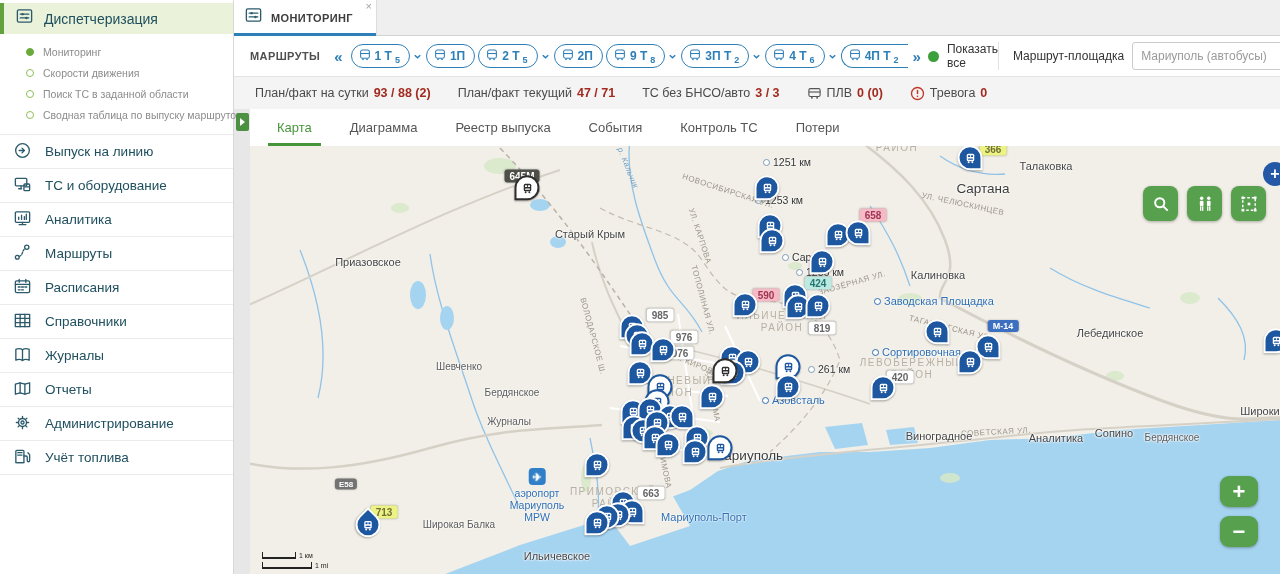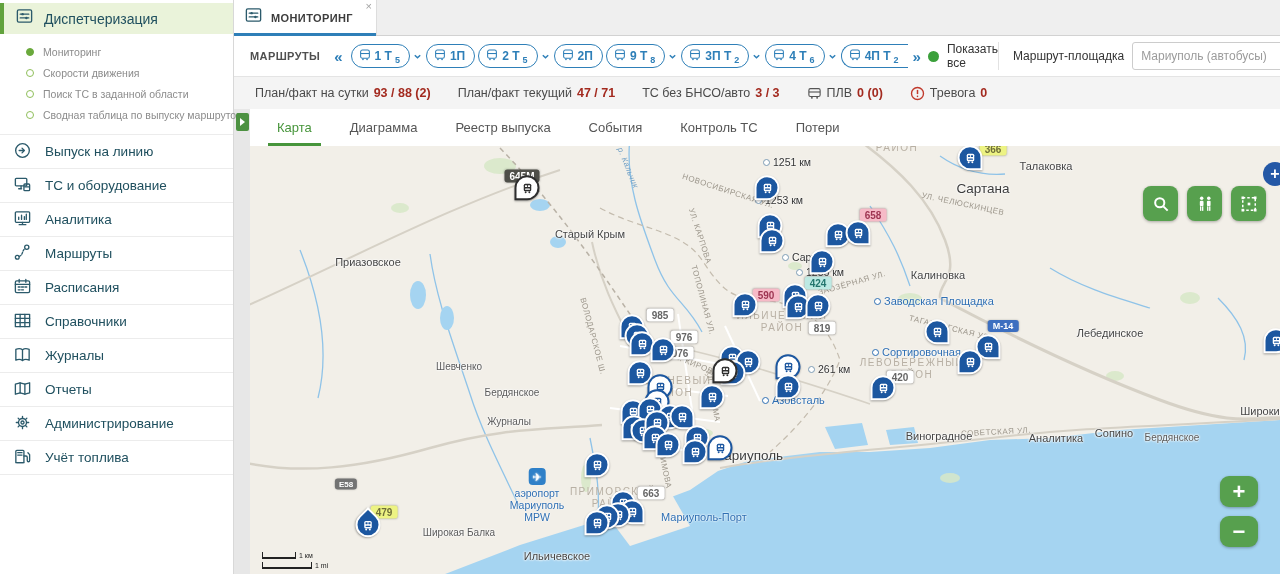--- a/index.html
+++ b/index.html
@@ -505,21 +505,21 @@
             <div class="plabel s1" style="left: 209px; top: 220px;">Шевченко</div>
             <div class="plabel s1" style="left: 262px; top: 246px;">Бердянское</div>
             <div class="plabel s1" style="left: 259px; top: 275px;">Журналы</div>
             <div class="plabel s2" style="left: 688px; top: 129px;">Калиновка</div>
             <div class="plabel s2" style="left: 860px; top: 187px;">Лебединское</div>
             <div class="plabel s2" style="left: 1016px; top: 265px;">Широкино</div>
             <div class="plabel s2" style="left: 864px; top: 287px;">Сопино</div>
             <div class="plabel s1" style="left: 922px; top: 291px;">Бердянское</div>
             <div class="plabel s2" style="left: 806px; top: 292px;">Аналитика</div>
             <div class="plabel s2" style="left: 689px; top: 290px;">Виноградное</div>
-            <div class="plabel s1" style="left: 189px; top: 386px; padding-left: 40px;">Широкая Балка</div>
+            <div class="plabel s1" style="left: 189px; top: 378px; padding-left: 40px;">Широкая Балка</div>
             <div class="plabel s2" style="left: 307px; top: 410px;">Ильичевское</div>
             <div class="plabel s3" style="left: 498px; top: 309px;">Мариуполь</div>
             <div class="slabel" style="left: 513px; top: 16px;">
               <span class="ring"></span>
               <span>1251 км</span>
             </div>
             <div class="slabel" style="left: 505px; top: 54px;">
               <span class="ring"></span>
               <span>1253 км</span>
             </div>
@@ -552,21 +552,21 @@
             </div>
             <div class="badge bdg-pink" style="left: 623px; top: 69px;">658</div>
             <div class="badge bdg-pink" style="left: 516px; top: 149px;">590</div>
             <div class="badge bdg-teal" style="left: 568px; top: 137px;">424</div>
             <div class="badge bdg-white" style="left: 410px; top: 169px;">985</div>
             <div class="badge bdg-white" style="left: 434px; top: 191px;">976</div>
             <div class="badge bdg-white" style="left: 430px; top: 207px;">076</div>
             <div class="badge bdg-white" style="left: 572px; top: 182px;">819</div>
             <div class="badge bdg-white" style="left: 650px; top: 231px;">420</div>
             <div class="badge bdg-white" style="left: 401px; top: 347px;">663</div>
-            <div class="badge bdg-yellow" style="left: 134px; top: 366px;">479</div>
+            <div class="badge bdg-yellow" style="left: 134px; top: 366px;">713</div>
             <div class="badge bdg-yellow" style="left: 743px; top: 3px;">366</div>
             <div class="badge bdg-green" style="left: 96px; top: 338px;">Е58</div>
             <div class="badge bdg-dark" style="left: 272px; top: 30px;">645М</div>
             <div class="badge bdg-blue" style="left: 753px; top: 180px;">М-14</div>
             <div class="mk v-d tip-l" style="left: 277px; top: 43px;">
               <div class="body">
                 <svg width="12" height="12" viewBox="0 0 24 24">
                   <rect x="4.5" y="3" width="15" height="15" rx="3" fill="#2e2e2e"></rect>
                   <rect x="7" y="5.8" width="4.2" height="3.8" rx="0.8" fill="#ffffff"></rect>
                   <rect x="12.8" y="5.8" width="4.2" height="3.8" rx="0.8" fill="#ffffff"></rect>

